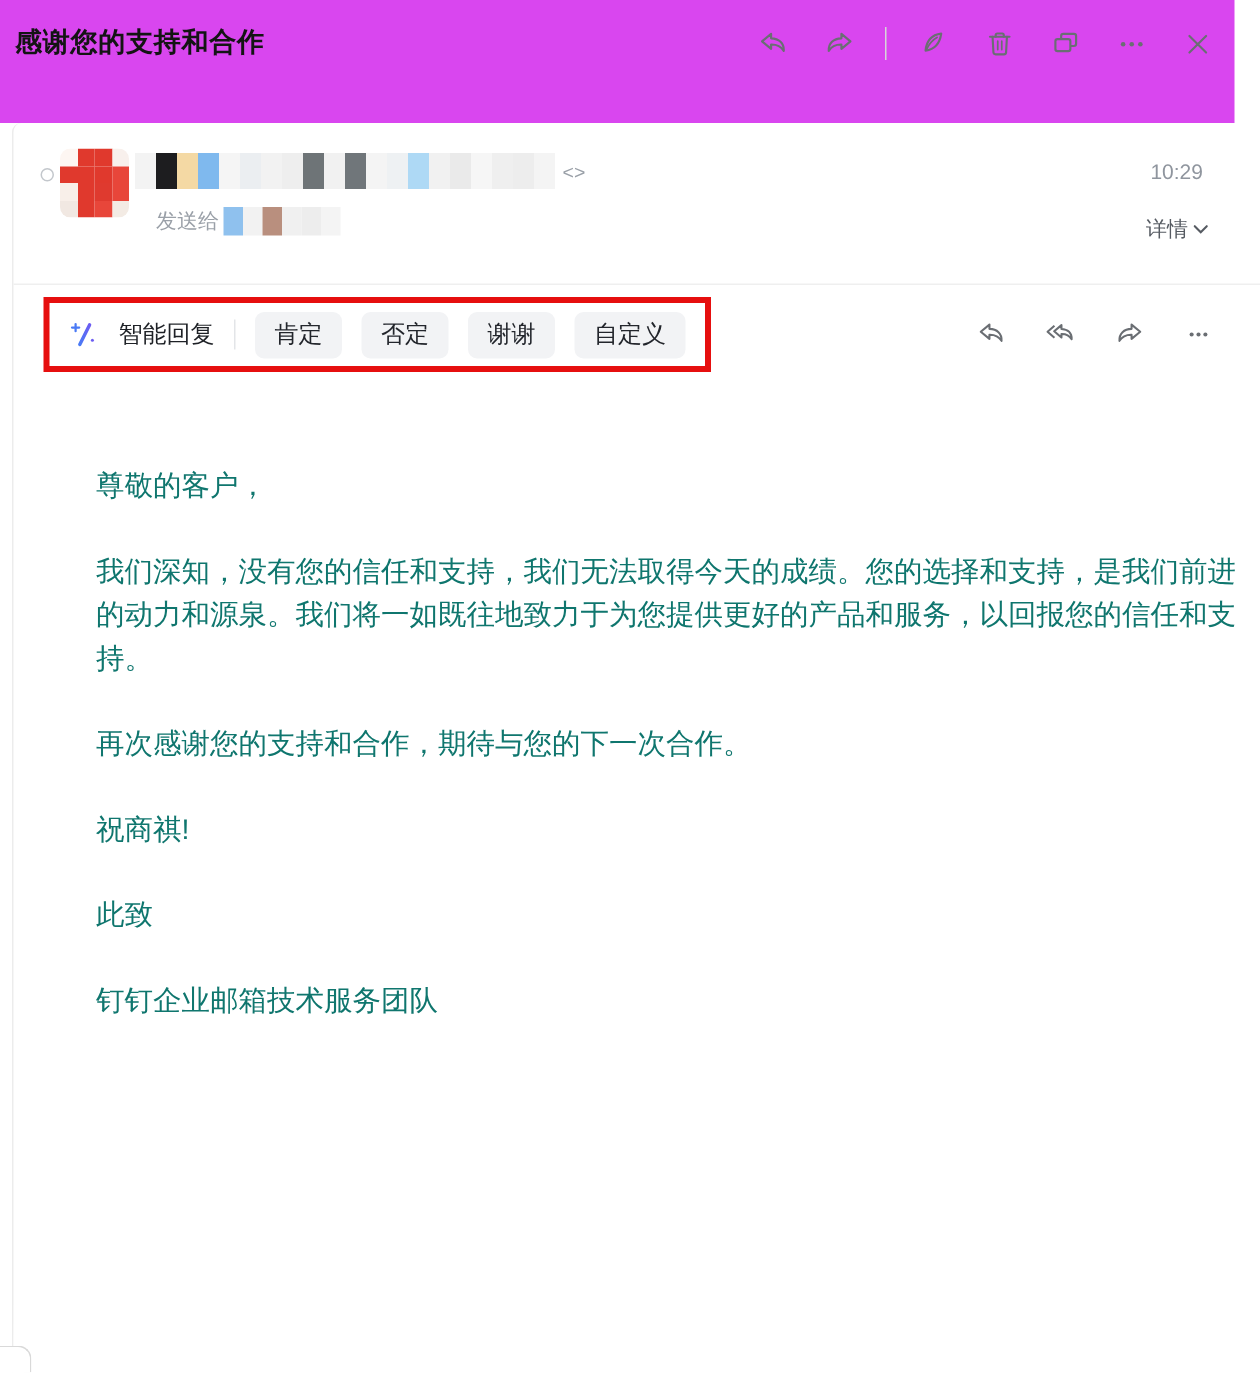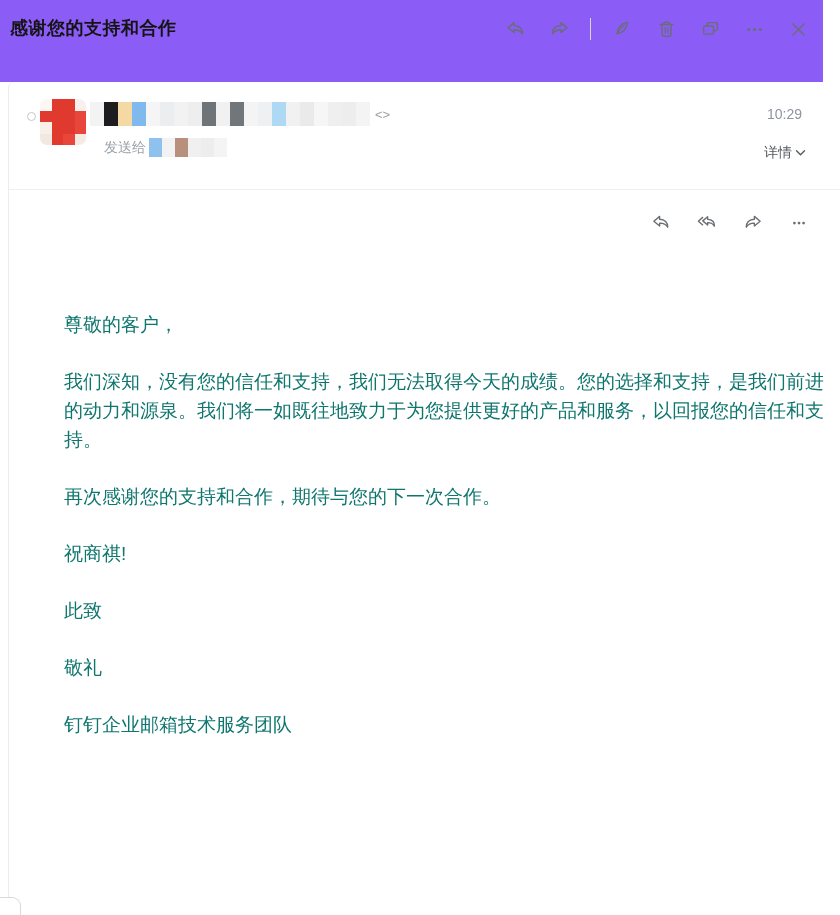--- a/index.html
+++ b/index.html
@@ -1,20 +1,20 @@
 <!DOCTYPE html>
 <html><head>
 <meta charset="utf-8">
 <style>
   * { margin:0; padding:0; box-sizing:border-box; }
   html,body { width:840px; height:915px; font-family:"Liberation Sans", sans-serif; background:#fff; overflow:hidden; }
   .stage { position:relative; width:840px; height:915px; }
 
   
-  .topbar { position:absolute; top:0; left:0; right:17px; height:82px; background:#8b5cf6; }
+  .topbar { position:absolute; top:0; left:0; right:17px; height:82px; background:#d946ef; }
   .title { position:absolute; left:10px; top:16px; font-size:18px; font-weight:bold; color:#141414; letter-spacing:.5px; }
   .topbar-icons { position:absolute; right:12px; top:16px; display:flex; align-items:center; gap:18px; }
   .icon-btn { width:26px; height:26px; display:flex; align-items:center; justify-content:center; cursor:pointer; }
   .icon-btn svg { display:block; }
   .vsep { width:1px; height:22px; background:#d7d7d7; }
 
   
   .panel { position:absolute; left:8px; top:82px; right:0; bottom:0; background:#fff; border-left:1px solid #ececec; border-top-left-radius:6px; }
 
   
@@ -167,20 +167,39 @@
     <div class="meta-details">
       <span>详情</span>
       <svg width="11" height="8" viewBox="0 0 11 8" fill="none" stroke="#565b62" stroke-width="1.4" stroke-linecap="round">
         <path d="M1.5 1.8 L5.5 5.8 L9.5 1.8"></path>
       </svg>
     </div>
 
     <div class="header-divider"></div>
 
     <div class="toolbar-zone">
+      <div class="red-box">
+        <svg width="20" height="20" viewBox="0 0 20 20" fill="none">
+          <defs>
+            <linearGradient id="wandg" x1="0" y1="1" x2="1" y2="0">
+              <stop offset="0" stop-color="#4a7af5"></stop>
+                <stop offset="1" stop-color="#6c5df2"></stop>
+            </linearGradient>
+          </defs>
+          <line x1="13.7" y1="3.6" x2="7.2" y2="16.6" stroke="url(#wandg)" stroke-width="2.3" stroke-linecap="round"></line>
+          <path d="M4.4 3.0 V7.8 M2.0 5.4 H6.8" stroke="#4a7af5" stroke-width="1.5" stroke-linecap="round"></path>
+          <circle cx="15.6" cy="13.8" r="1.0" fill="#6c5df2"></circle>
+        </svg>
+        <span class="sr-label">智能回复</span>
+        <div class="sr-sep"></div>
+        <span class="chip">肯定</span>
+        <span class="chip">否定</span>
+        <span class="chip">谢谢</span>
+        <span class="chip">自定义</span>
+      </div>
 
       <div class="reply-icons">
         <div class="icon-btn">
           <svg width="22" height="22" viewBox="0 0 24 24" fill="none" stroke="#6a6e73" stroke-width="1.5" stroke-linejoin="round">
             <path d="M10.5 4.8 L4.2 10 L10.5 15.2 L10.5 12.2 C14.6 12.1 17.3 13.4 19.3 16.6 C19.6 11.2 16 8.1 10.5 7.9 Z"></path>
           </svg>
         </div>
         <div class="icon-btn">
           <svg width="22" height="22" viewBox="0 0 24 24" fill="none" stroke="#6a6e73" stroke-width="1.5" stroke-linejoin="round">
             <path d="M7.6 5.6 L2.6 10 L7.6 14.4"></path>
@@ -201,19 +220,18 @@
         </div>
       </div>
     </div>
 
     <div class="mail-body">
       <p>尊敬的客户，</p>
       <p>我们深知，没有您的信任和支持，我们无法取得今天的成绩。您的选择和支持，是我们前进的动力和源泉。我们将一如既往地致力于为您提供更好的产品和服务，以回报您的信任和支持。</p>
       <p>再次感谢您的支持和合作，期待与您的下一次合作。</p>
       <p>祝商祺!</p>
       <p>此致</p>
-      <p>敬礼</p>
       <p>钉钉企业邮箱技术服务团队</p>
     </div>
   </div>
 
   <div class="corner-box"></div>
 </div>
 
 </body></html>

